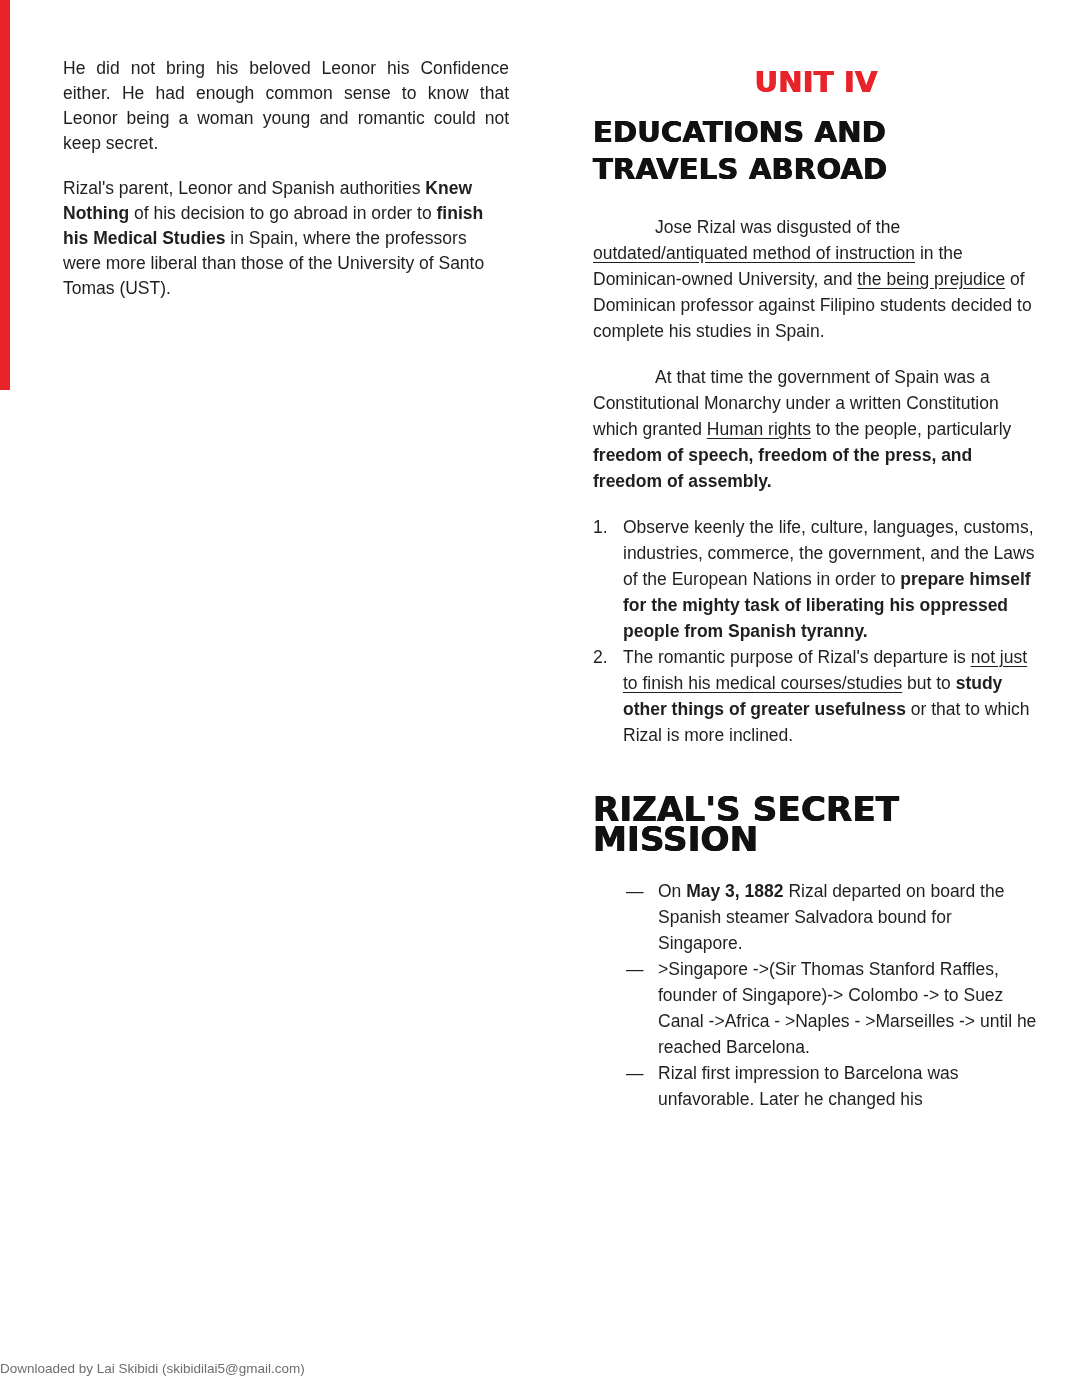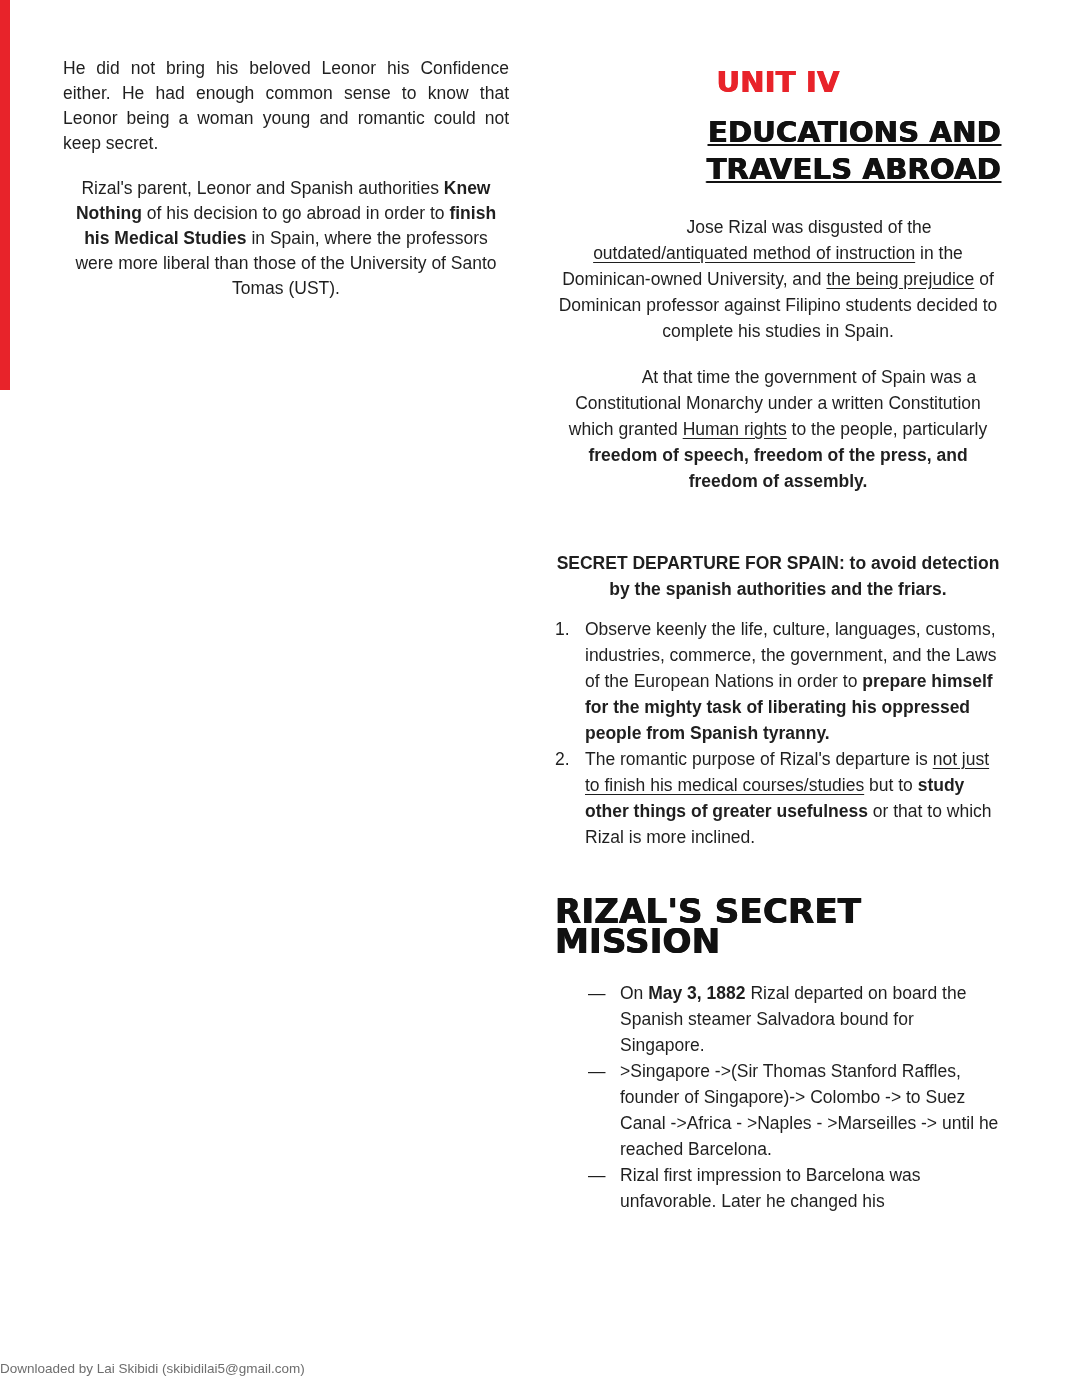--- a/index.html
+++ b/index.html
@@ -11,48 +11,47 @@
     font-family: "Liberation Sans", sans-serif;
     color: #1f1f1f;
   }
   .accent-bar {
     position: absolute;
     left: 0; top: 0;
     width: 10px; height: 390px;
   }
   .col { position: absolute; font-size: 17.5px; }
   .col-left  { left: 63px;  top: 56px;  width: 446px; line-height: 25px; }
-  .col-right { left: 555px; top: 60px;  width: 446px; line-height: 26px; }
+  .col-right { left: 593px; top: 60px;  width: 446px; line-height: 26px; }
 
-  .p { margin: 0 0 20px 0; text-align: center; }
+  .p { margin: 0 0 20px 0; }
   .p.justify { text-align: justify; }
   .indent { text-indent: 62px; }
 
   .b { font-weight: bold; }
   .u { text-decoration: underline; text-underline-offset: 3px; }
 
   .display {
     font-family: "DejaVu Sans", sans-serif;
     font-weight: bold;
     letter-spacing: 0.2px;
     text-shadow: 0.5px 0 0 currentColor, -0.5px 0 0 currentColor;
   }
   .unit-label {
     text-align: center;
     font-size: 29px;
     line-height: 32px;
     margin: 6px 0 16px 0;
   }
   .doc-title {
-    text-align: right;
+    text-align: left;
     font-size: 29px;
     line-height: 37px;
     color: #111111;
     margin: 0 0 26px 0;
-    text-decoration: underline;
   }
   .bold-heading {
     font-weight: bold;
     margin: 56px 0 14px 0;
   }
   .mission-heading {
     font-size: 34px;
     line-height: 30px;
     color: #111111;
     margin: 46px 0 24px 0;
@@ -92,21 +91,20 @@
   <div class="col col-right">
 
     <div class="display unit-label" style="color: rgb(232, 35, 42);">UNIT IV</div>
 
     <div class="display doc-title">EDUCATIONS AND TRAVELS ABROAD</div>
 
     <p class="p indent"><span>Jose Rizal was disgusted of the </span><span class="u">outdated/antiquated method of instruction</span><span> in the Dominican-owned University, and </span><span class="u">the being prejudice</span><span> of Dominican professor against Filipino students decided to complete his studies in Spain.</span></p>
 
     <p class="p indent"><span>At that time the government of Spain was a Constitutional Monarchy under a written Constitution which granted </span><span class="u">Human rights</span><span> to the people, particularly </span><span class="b">freedom of speech, freedom of the press, and freedom of assembly.</span></p>
 
-    <p class="p bold-heading">SECRET DEPARTURE FOR SPAIN: to avoid detection by the spanish authorities and the friars.</p>
 
     <div class="olist">
       <div class="oli">
         <span class="num">1.</span>
         <div class="litext"><span>Observe keenly the life, culture, languages, customs, industries, commerce, the government, and the Laws of the European Nations in order to </span><span class="b">prepare himself for the mighty task of liberating his oppressed people from Spanish tyranny.</span></div>
       </div>
       <div class="oli">
         <span class="num">2.</span>
         <div class="litext"><span>The romantic purpose of Rizal's departure is </span><span class="u">not just to finish his medical courses/studies</span><span> but to </span><span class="b">study other things of greater usefulness</span><span> or that to which Rizal is more inclined.</span></div>
       </div>

